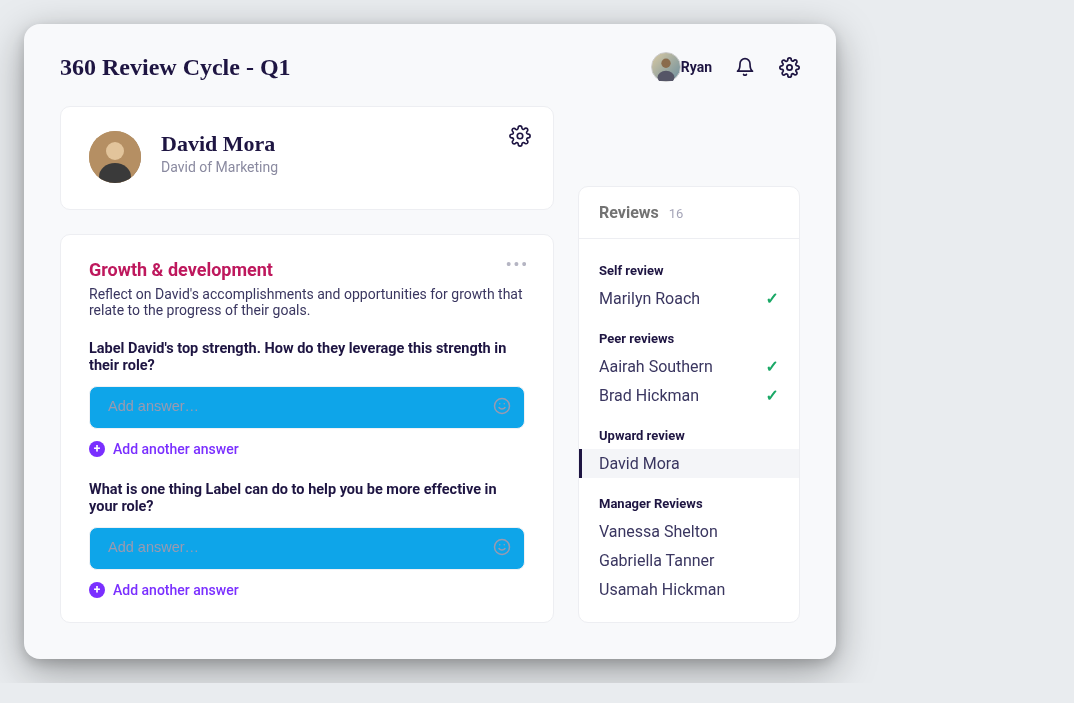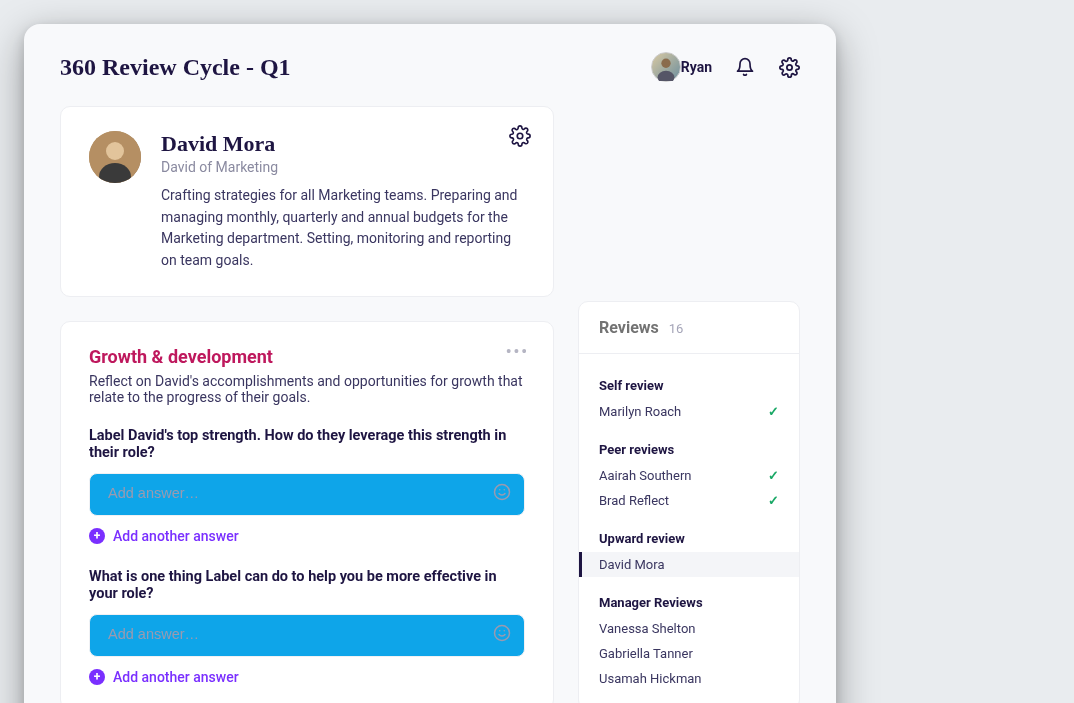--- a/index.html
+++ b/index.html
@@ -118,21 +118,21 @@
   .sidebar-title { font-size:16px; font-weight:700; color:#737373; }
   .sidebar-count { font-size:13px; color:#a5a5b8; }
   .sidebar-body { padding: 14px 0 18px 0; }
   .review-group-label {
     font-size:13px; font-weight:700; color:#1e1542;
     padding: 10px 20px 6px 20px;
   }
   .review-item {
     display:flex; align-items:center; justify-content:space-between;
     padding:5px 20px;
-    font-size:13px; color:#3a3660;
+    font-size:16px; color:#3a3660;
     cursor:pointer;
   }
   .review-item.active {
     background:#f4f5f8;
     border-left:3px solid #1e1542;
     padding-left:17px;
   }
   .check { color:#1aa866; font-weight:700; }
 </style>
 </head>
@@ -174,21 +174,20 @@
         <div class="profile-avatar">
           <svg viewBox="0 0 52 52">
               <rect width="52" height="52" fill="#b58f63"></rect>
               <circle cx="26" cy="20" r="9" fill="#e2c49b"></circle>
               <ellipse cx="26" cy="46" rx="16" ry="14" fill="#3a3a3a"></ellipse>
             </svg>
         </div>
         <div>
           <div class="profile-name">David Mora</div>
           <div class="profile-role">David of Marketing</div>
-          <div class="profile-desc">Crafting strategies for all Marketing teams. Preparing and managing monthly, quarterly and annual budgets for the Marketing department. Setting, monitoring and reporting on team goals.</div>
         </div>
         <div class="card-gear">
           <svg width="22" height="22" viewBox="0 0 24 24" fill="none" stroke="currentColor" stroke-width="1.8" stroke-linecap="round" stroke-linejoin="round">
               <circle cx="12" cy="12" r="3"></circle>
               <path d="M19.4 15a1.7 1.7 0 0 0 .3 1.8l.1.1a2 2 0 1 1-2.8 2.8l-.1-.1a1.7 1.7 0 0 0-1.8-.3 1.7 1.7 0 0 0-1 1.5V21a2 2 0 1 1-4 0v-.1a1.7 1.7 0 0 0-1-1.5 1.7 1.7 0 0 0-1.8.3l-.1.1a2 2 0 1 1-2.8-2.8l.1-.1a1.7 1.7 0 0 0 .3-1.8 1.7 1.7 0 0 0-1.5-1H3a2 2 0 1 1 0-4h.1a1.7 1.7 0 0 0 1.5-1 1.7 1.7 0 0 0-.3-1.8l-.1-.1a2 2 0 1 1 2.8-2.8l.1.1a1.7 1.7 0 0 0 1.8.3H9a1.7 1.7 0 0 0 1-1.5V3a2 2 0 1 1 4 0v.1a1.7 1.7 0 0 0 1 1.5 1.7 1.7 0 0 0 1.8-.3l.1-.1a2 2 0 1 1 2.8 2.8l-.1.1a1.7 1.7 0 0 0-.3 1.8V9c.3.6.9 1 1.5 1H21a2 2 0 1 1 0 4h-.1a1.7 1.7 0 0 0-1.5 1z"></path>
             </svg>
         </div>
       </div>
 
       <div class="card section-card">
@@ -245,21 +244,21 @@
           <span>Marilyn Roach</span>
           <span class="check">✓</span>
         </div>
 
         <div class="review-group-label" style="padding-top:18px">Peer reviews</div>
         <div class="review-item">
           <span>Aairah Southern</span>
           <span class="check">✓</span>
         </div>
         <div class="review-item">
-          <span>Brad Reflect</span>
+          <span>Brad Hickman</span>
           <span class="check">✓</span>
         </div>
 
         <div class="review-group-label" style="padding-top:18px">Upward review</div>
         <div class="review-item active">
           <span>David Mora</span>
         </div>
 
         <div class="review-group-label" style="padding-top:18px">Manager Reviews</div>
         <div class="review-item">

